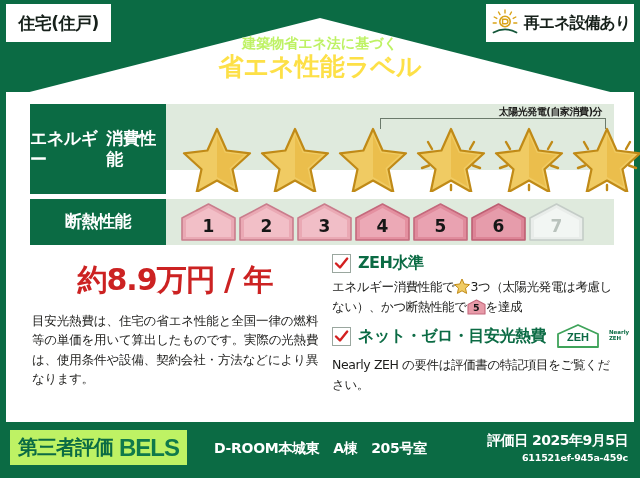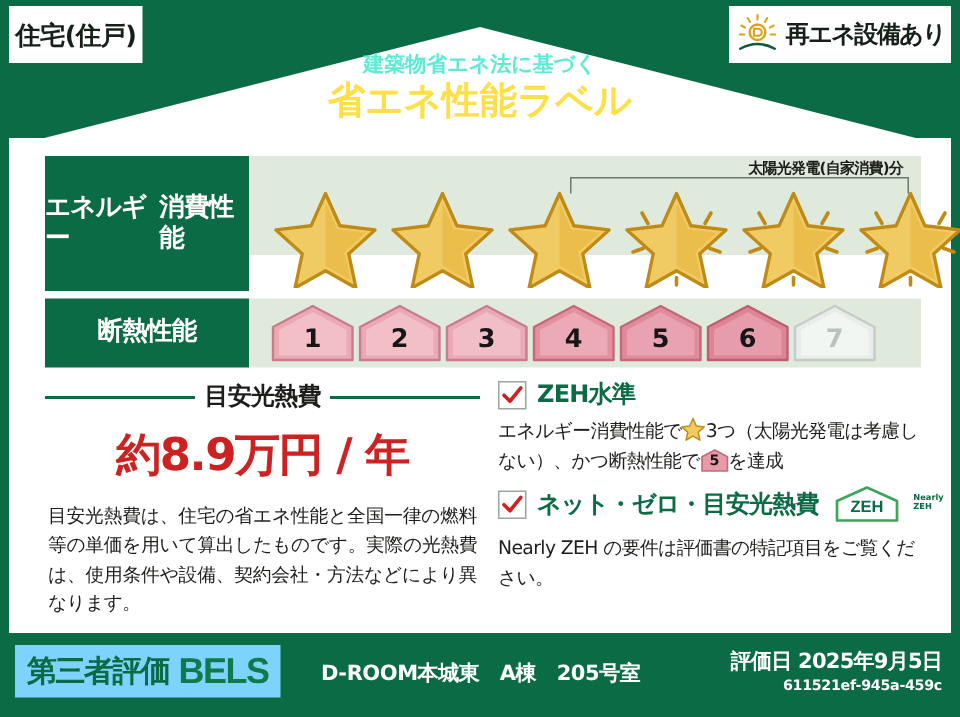--- a/index.html
+++ b/index.html
@@ -39,21 +39,21 @@
     left: 0;
     top: 18px;
     width: 628px;
     height: 80px;
     background: #ffffff;
     clip-path: polygon(0% 100%, 50% 0%, 100% 100%);
   }
   .type-badge {
     position: absolute;
     left: 6px; top: 4px;
-    width: 89px; height: 38px;
+    width: 105px; height: 38px;
     background: #ffffff;
     display: flex;
     align-items: center;
     justify-content: center;
     font-size: 17px;
     font-weight: bold;
     color: #16201a;
     letter-spacing: -0.5px;
     z-index: 6;
   }
@@ -79,21 +79,21 @@
   .title-wrap {
     position: absolute;
     left: 0; top: 36px;
     width: 640px;
     text-align: center;
     z-index: 5;
   }
   .title-sub {
     font-size: 14px;
     font-weight: bold;
-    color: #5eead4;
+    color: #bef264;
     letter-spacing: 0px;
     line-height: 1.1;
   }
   .title-main {
     font-size: 25px;
     font-weight: bold;
     color: #fde047;
     letter-spacing: 0px;
     line-height: 1.25;
   }
@@ -311,21 +311,21 @@
     left: 0;
     top: 422px;
     width: 640px;
     height: 56px;
     background: #0b6b44;
   }
   .bels-box {
     position: absolute;
     left: 10px; top: 8px;
     height: 35px;
-    background: #7dd3fc;
+    background: #bef264;
     display: flex;
     align-items: center;
     padding: 0 8px;
     gap: 6px;
   }
   .bels-jp {
     font-size: 20px;
     font-weight: bold;
     color: #0b6b44;
     letter-spacing: -1px;
@@ -544,25 +544,20 @@
               <div class="house-num">7</div>
             </div>
           </div>
         </div>
       </div>
     </div>
 
     <div class="lower">
 
       <div class="cost-col">
-        <div class="cost-head">
-          <div class="rule"></div>
-          <div class="cost-title">目安光熱費</div>
-          <div class="rule"></div>
-        </div>
         <div class="cost-amount">約8.9万円 / 年</div>
         <div class="cost-note">目安光熱費は、住宅の省エネ性能と全国一律の燃料等の単価を用いて算出したものです。実際の光熱費は、使用条件や設備、契約会社・方法などにより異なります。</div>
       </div>
 
       <div class="zeh-col">
         <div class="zeh-line">
           <span class="chk">
             <svg viewBox="0 0 15 15">
                 <path d="M2 7.5 L6 11.5 L13.2 2.6" fill="none" stroke="#d32020" stroke-width="2.4" stroke-linecap="round" stroke-linejoin="round"></path>
               </svg>

